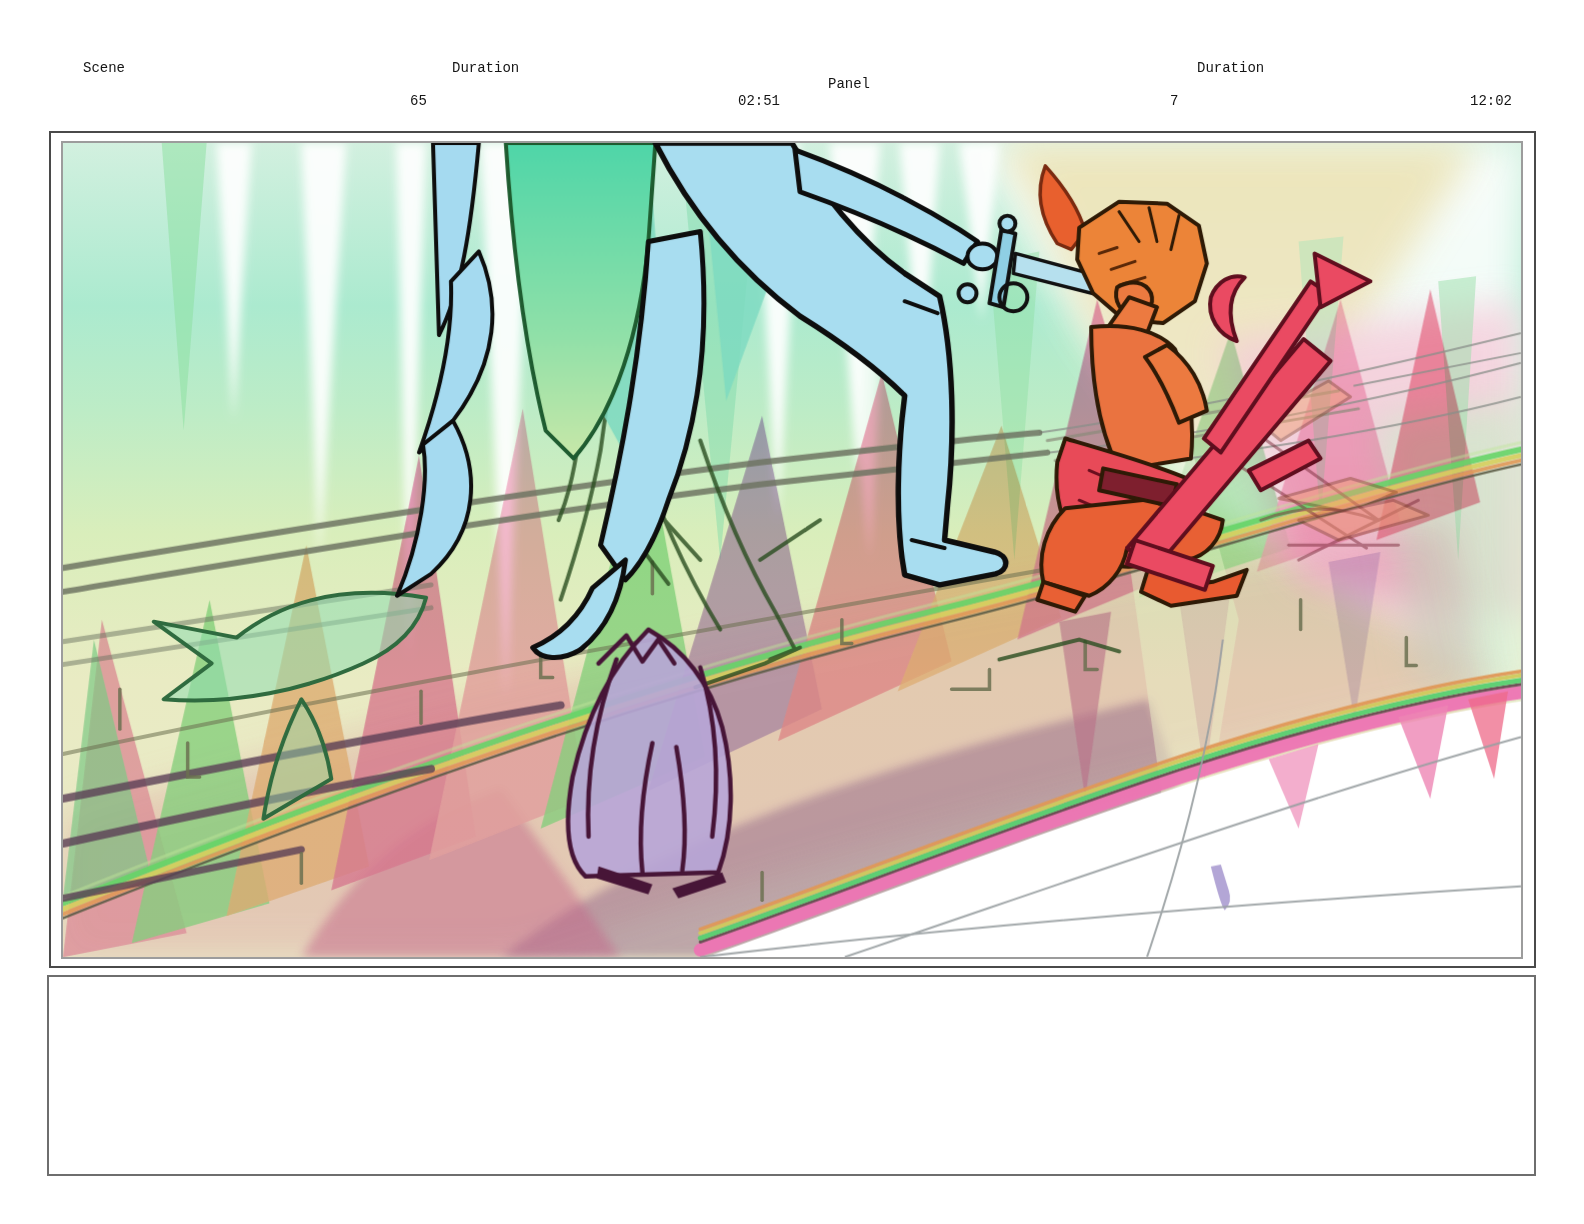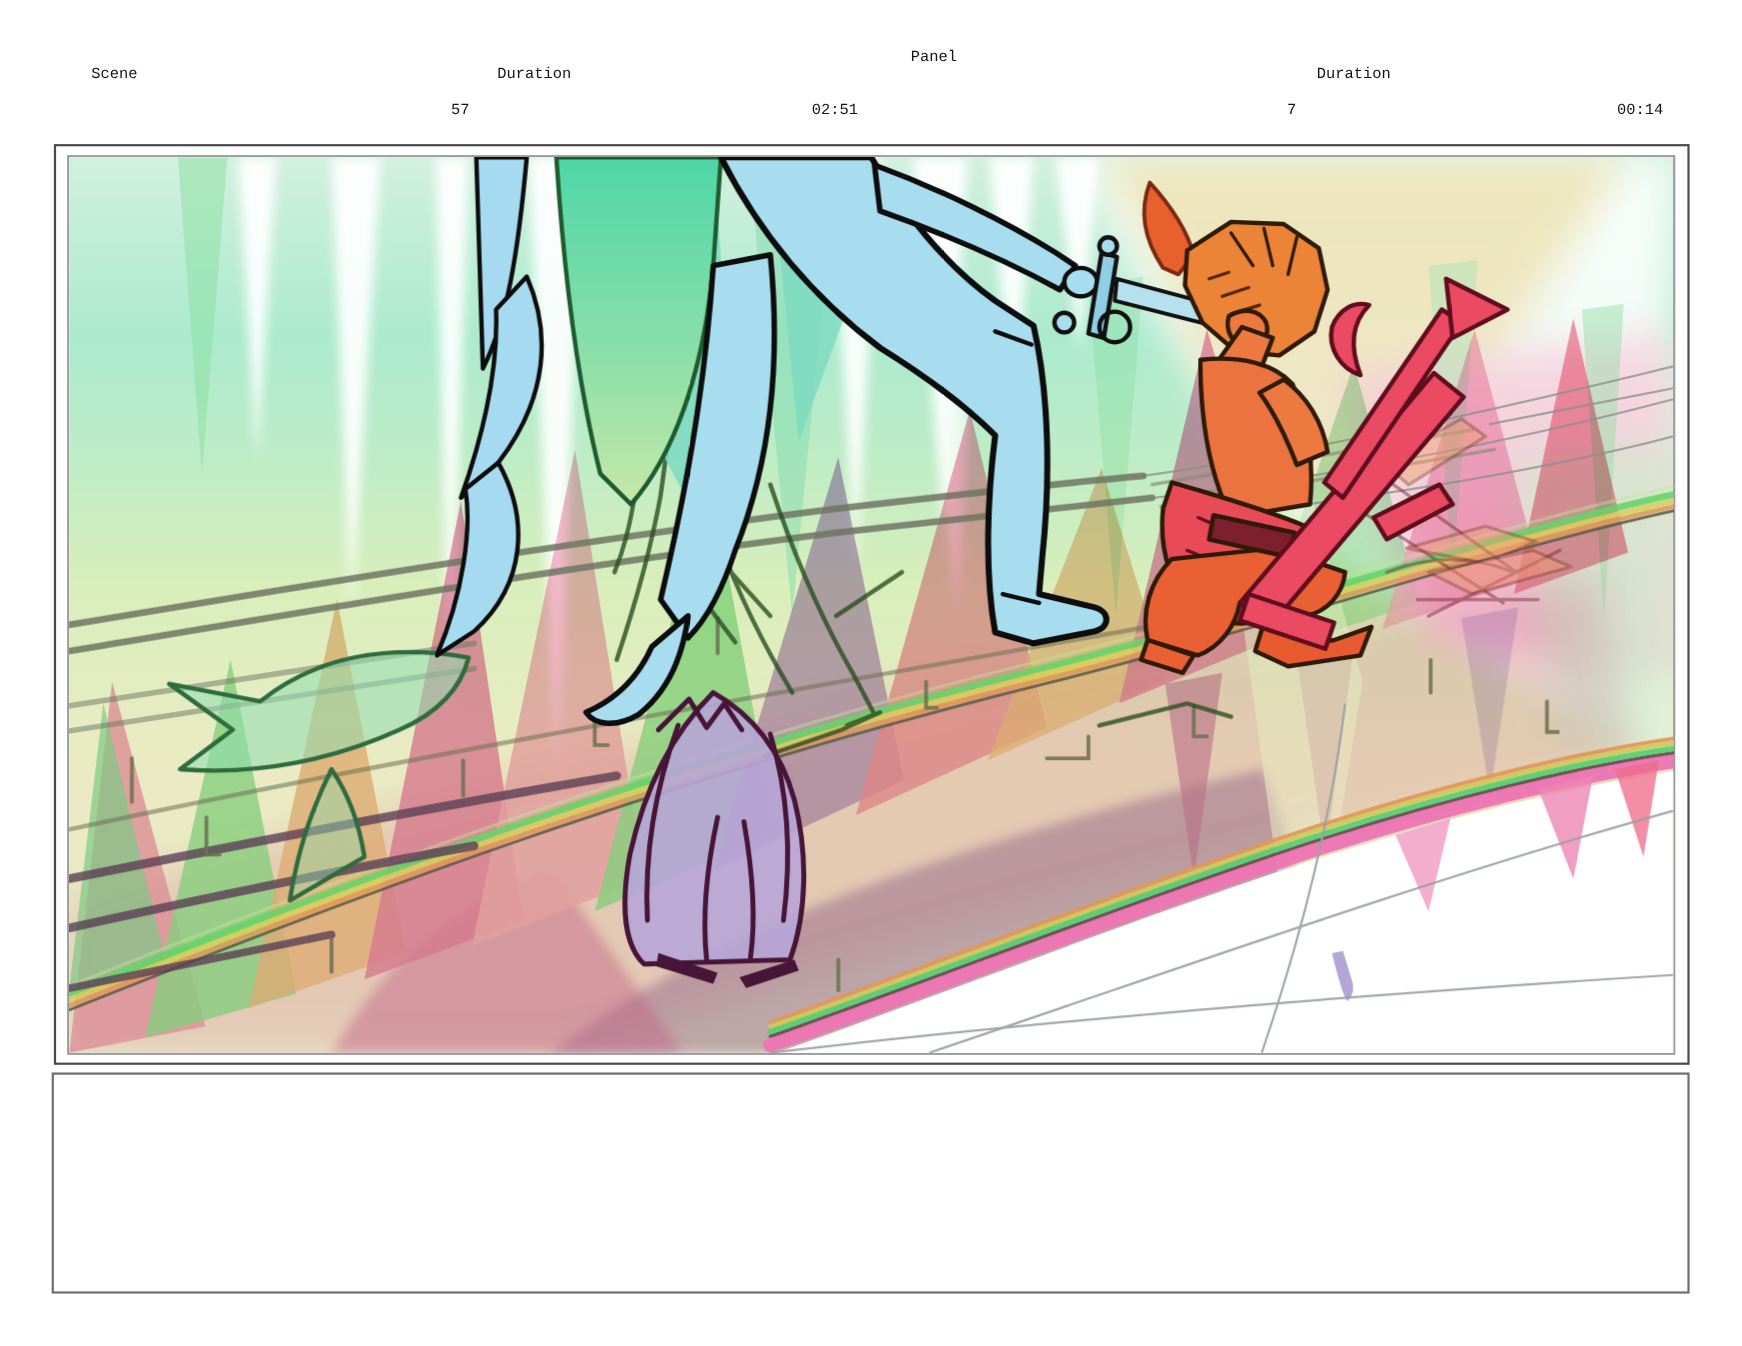--- a/index.html
+++ b/index.html
@@ -16,26 +16,26 @@
                font-size:20px;padding:8px;}
 </style>
 </head>
 <body>
 
 <div>
 
   <header>
     <span class="hdr-item" style="left:56px;top:56px">Scene</span>
     <span class="hdr-item" style="left:425px;top:56px">Duration</span>
-    <span class="hdr-item" style="left:801px;top:40px">Panel</span>
+    <span class="hdr-item" style="left:801px;top:72px">Panel</span>
     <span class="hdr-item" style="left:1170px;top:56px">Duration</span>
-    <span class="hdr-item" style="left:383px;top:89px">57</span>
+    <span class="hdr-item" style="left:383px;top:89px">65</span>
     <span class="hdr-item" style="left:711px;top:89px">02:51</span>
     <span class="hdr-item" style="left:1143px;top:89px">7</span>
-    <span class="hdr-item" style="left:1443px;top:89px">00:14</span>
+    <span class="hdr-item" style="left:1443px;top:89px">12:02</span>
   </header>
 
   <div class="panel-frame">
     <div class="panel-inner">
       <svg viewBox="61 141 1462 818" preserveAspectRatio="none" xmlns="http://www.w3.org/2000/svg">
         <defs>
           <linearGradient id="gBG" x1="0" y1="0" x2="0" y2="1">
             <stop offset="0" stop-color="#d2f0df"></stop>
             <stop offset="0.20" stop-color="#abeacf"></stop>
             <stop offset="0.33" stop-color="#bdecc6"></stop>

